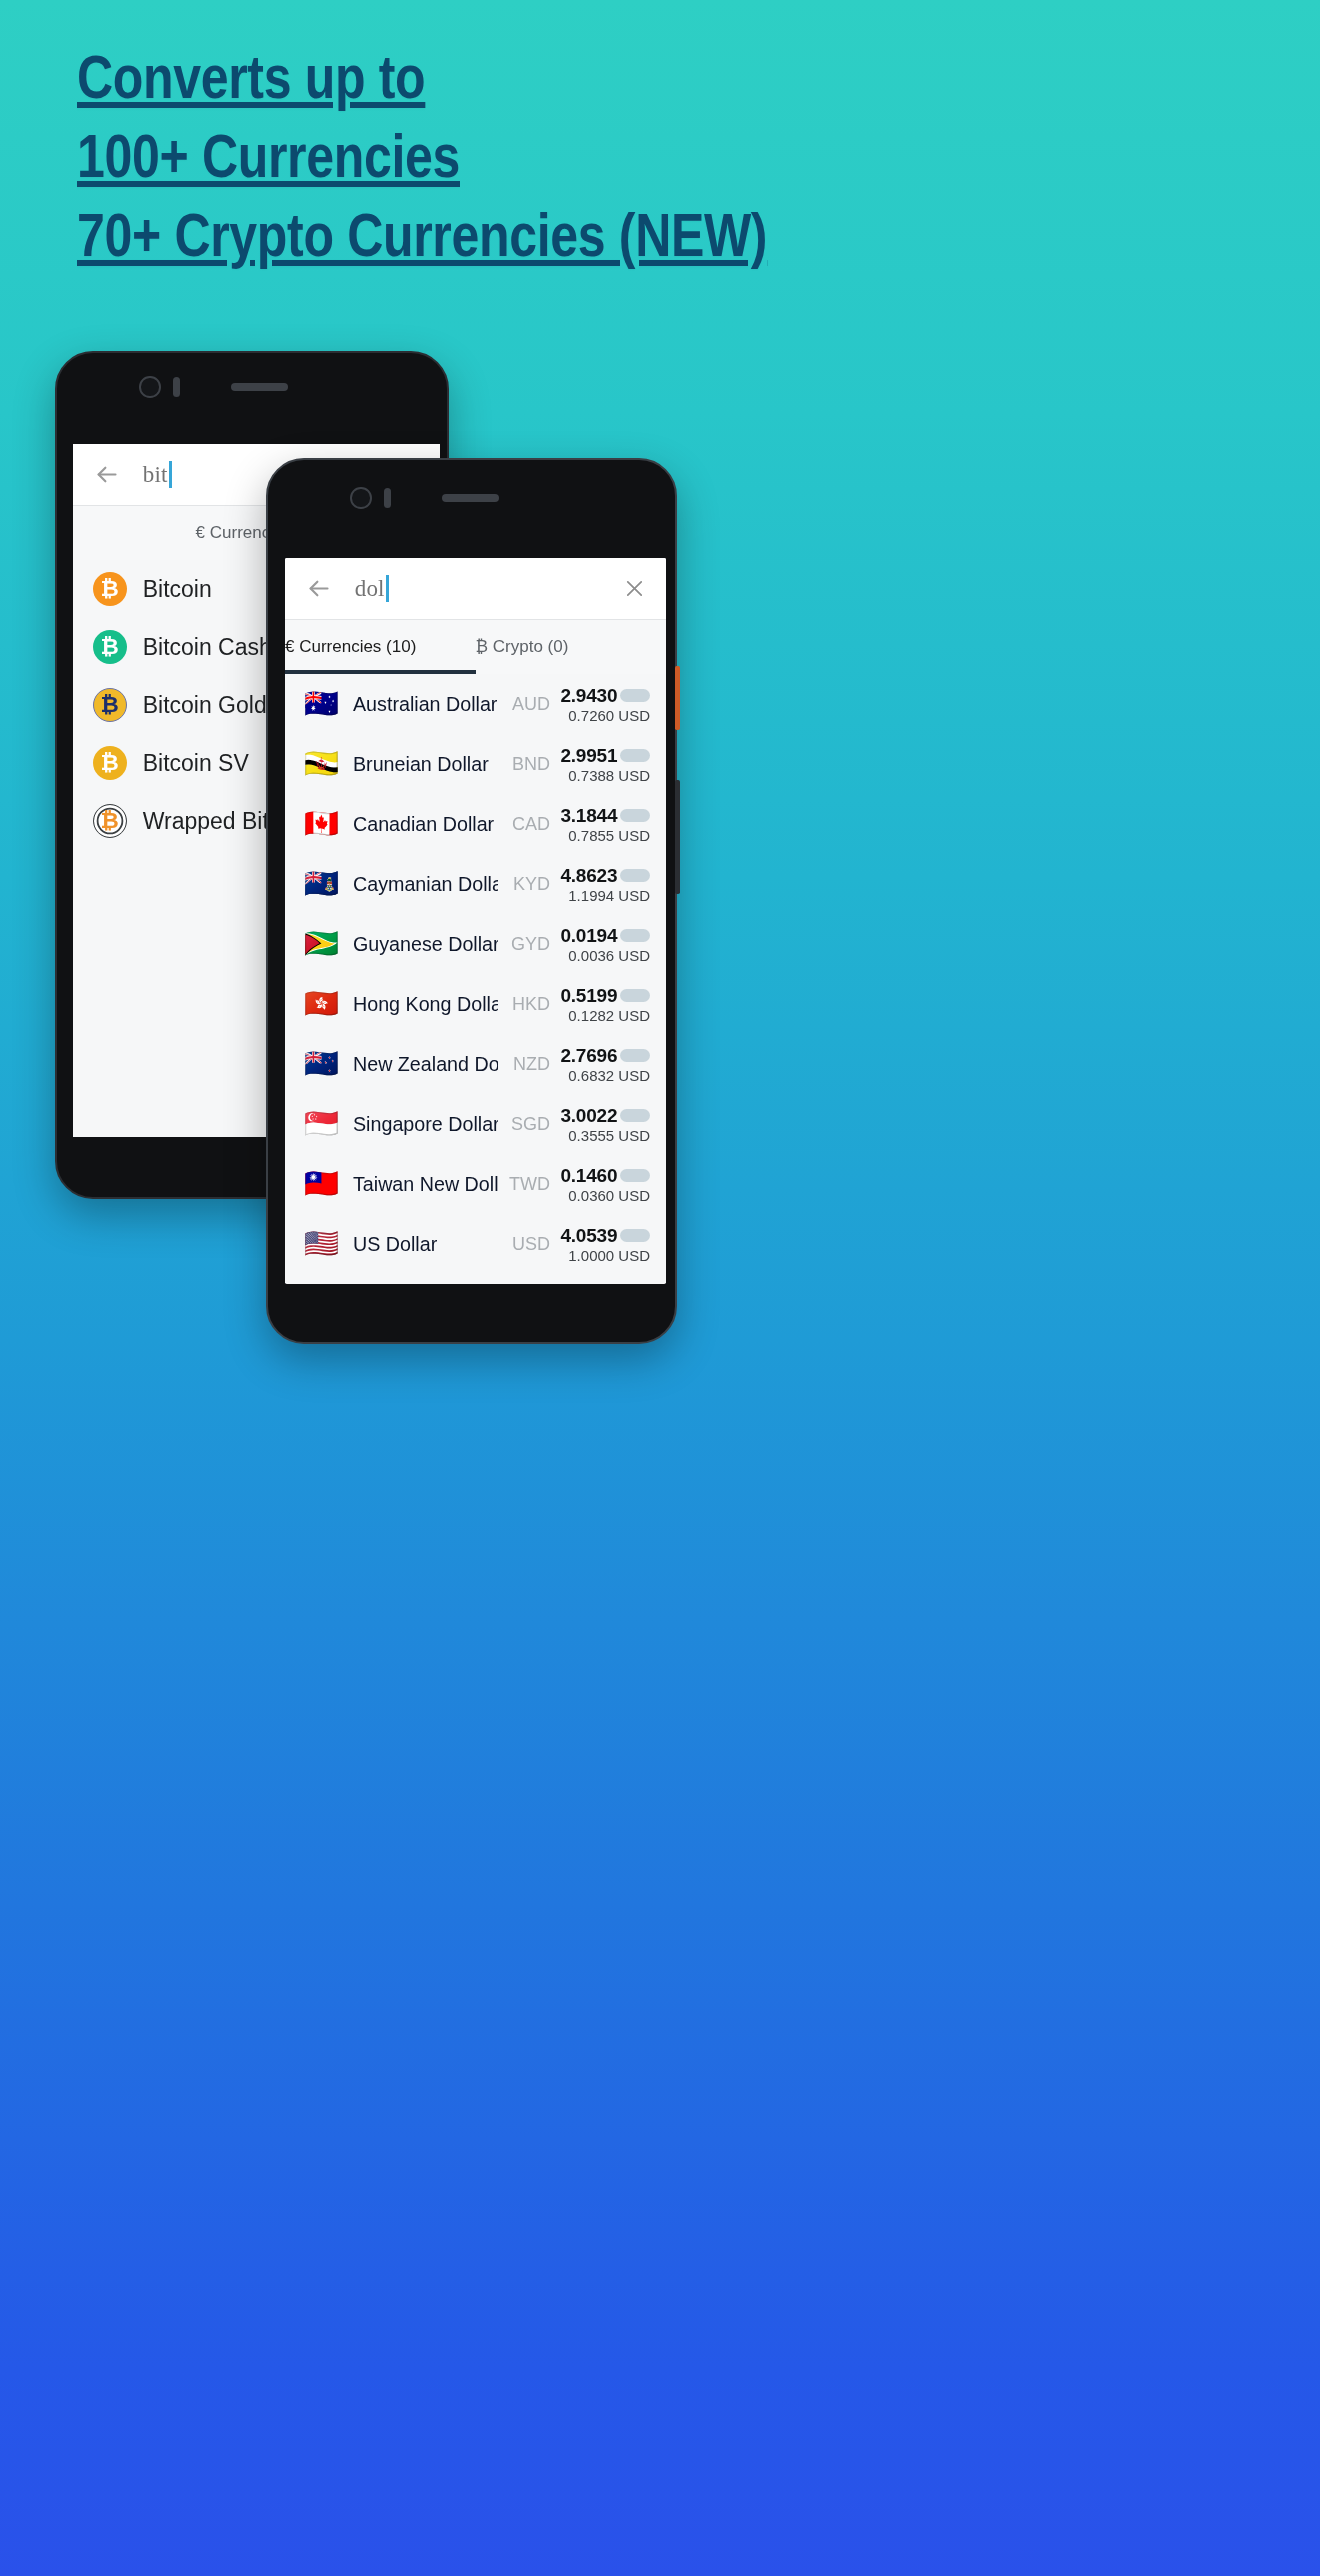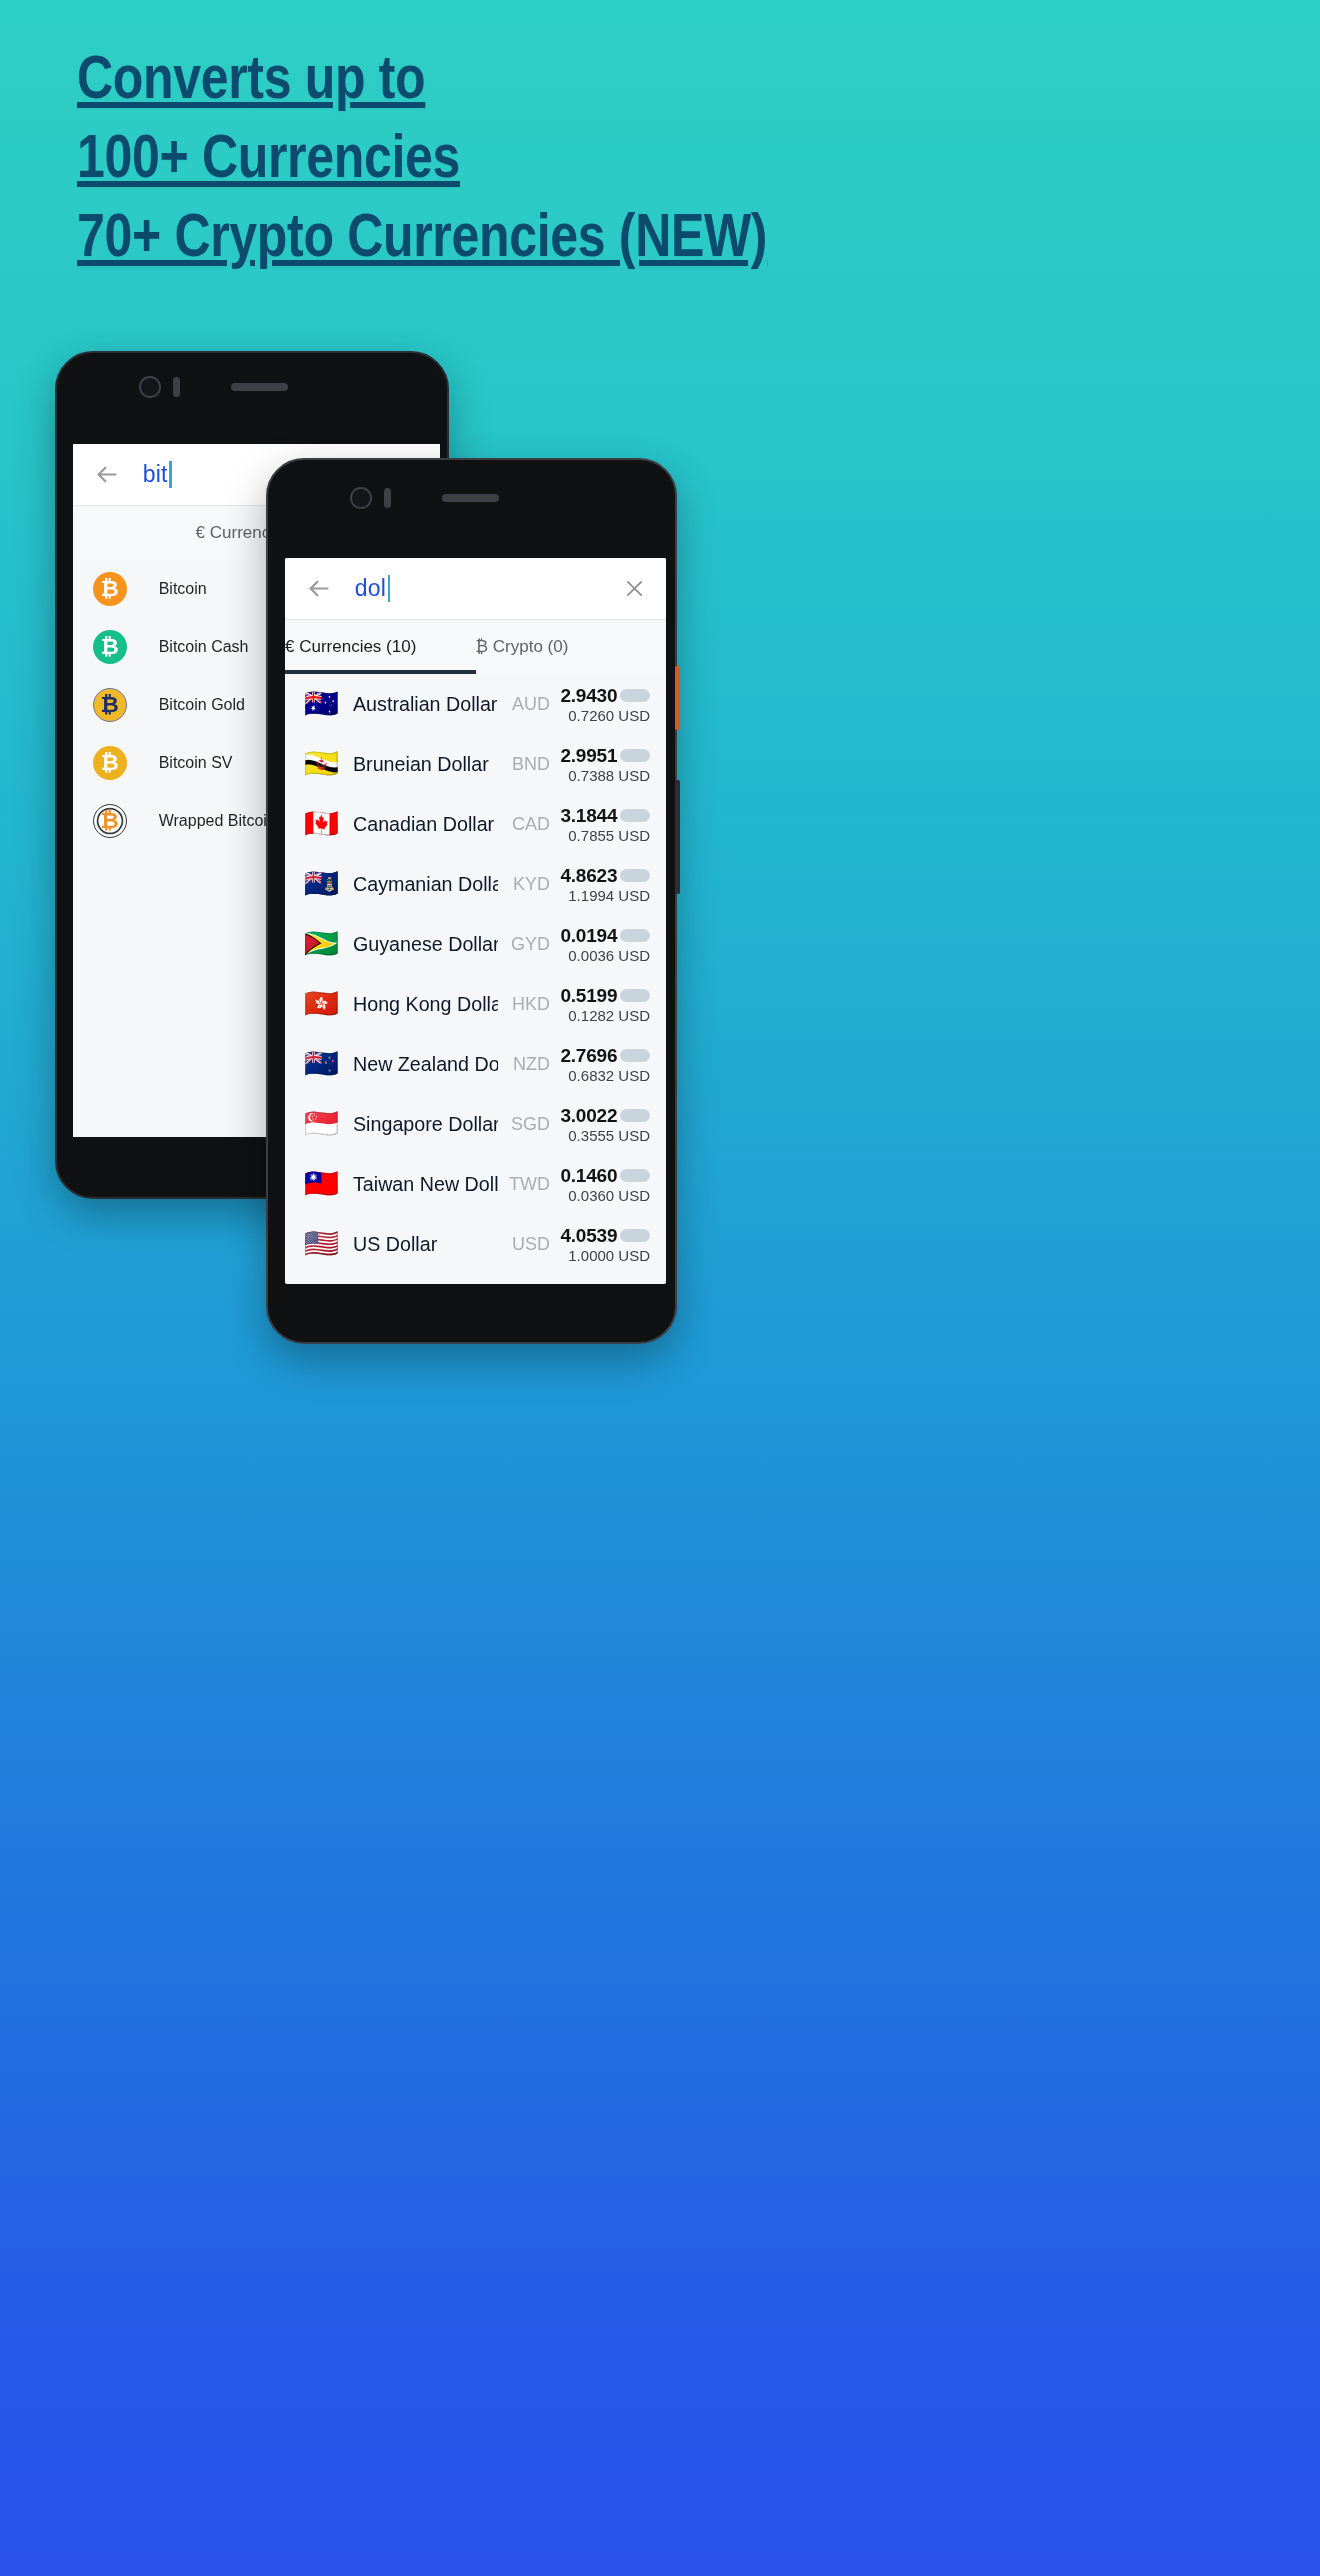--- a/index.html
+++ b/index.html
@@ -115,22 +115,23 @@
     color: #9a9a9a;
   }
   .search-text-wrap {
     flex: 1 1 auto;
     display: flex;
     align-items: center;
     margin-left: 23px;
   }
   .search-text {
     font-size: 23px;
-    color: #1d4ed8;
+    color: #737373;
     letter-spacing: 0.2px;
+    font-family: Liberation Serif, serif;
   }
   .caret {
     width: 2.7px;
     height: 27px;
     background: #36a6d8;
     margin-left: 1.8px;
   }
   .close-x {
     width: 23px; height: 23px;
     flex: 0 0 auto;
@@ -244,23 +245,23 @@
     font-weight: bold;
     color: #ffffff;
     font-family: "Liberation Sans", sans-serif;
   }
   .coin-btc { background: #f7941d; }
   .coin-bch { background: #16be8a; }
   .coin-btg { background: #f0b92a; color: #1c2f6b; border: 1.8px solid #6b74a8; }
   .coin-bsv { background: #eeb11e; }
   .coin-wbtc { background: #ffffff; color: #f0922a; border: 1.8px solid #3c4043; box-shadow: inset 0 0 0 2.7px #ffffff, inset 0 0 0 4.5px #3c4043; }
   .crow-name {
-    font-size: 16px;
+    font-size: 23px;
     color: #1f2123;
-    margin-left: 32px;
+    margin-left: 16px;
     white-space: nowrap;
   }
 
   
   .side-btn {
     position: absolute;
     background: #2b2e33;
     border-radius: 1.8px;
   }
   .side-orange { background: #cf5b27; }

